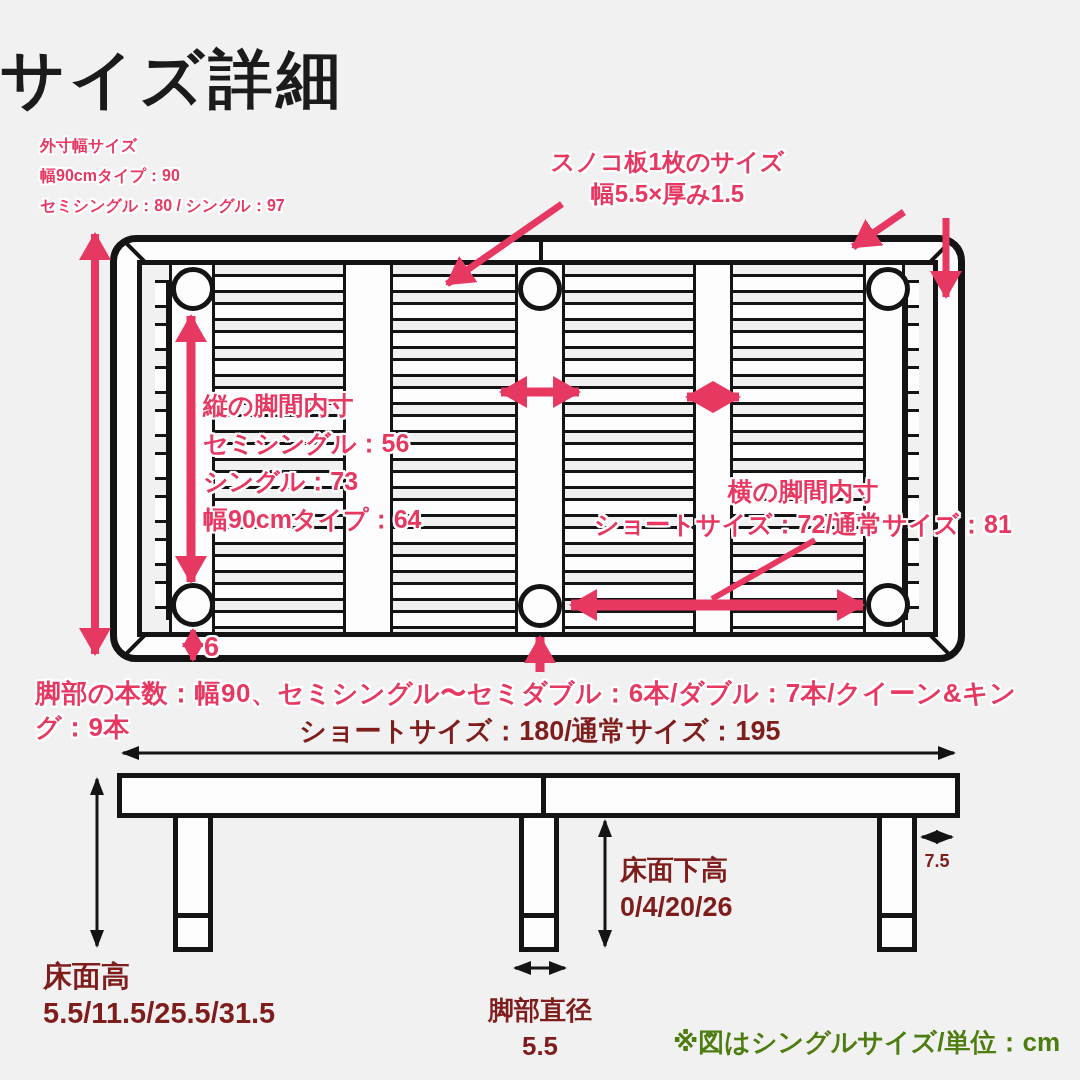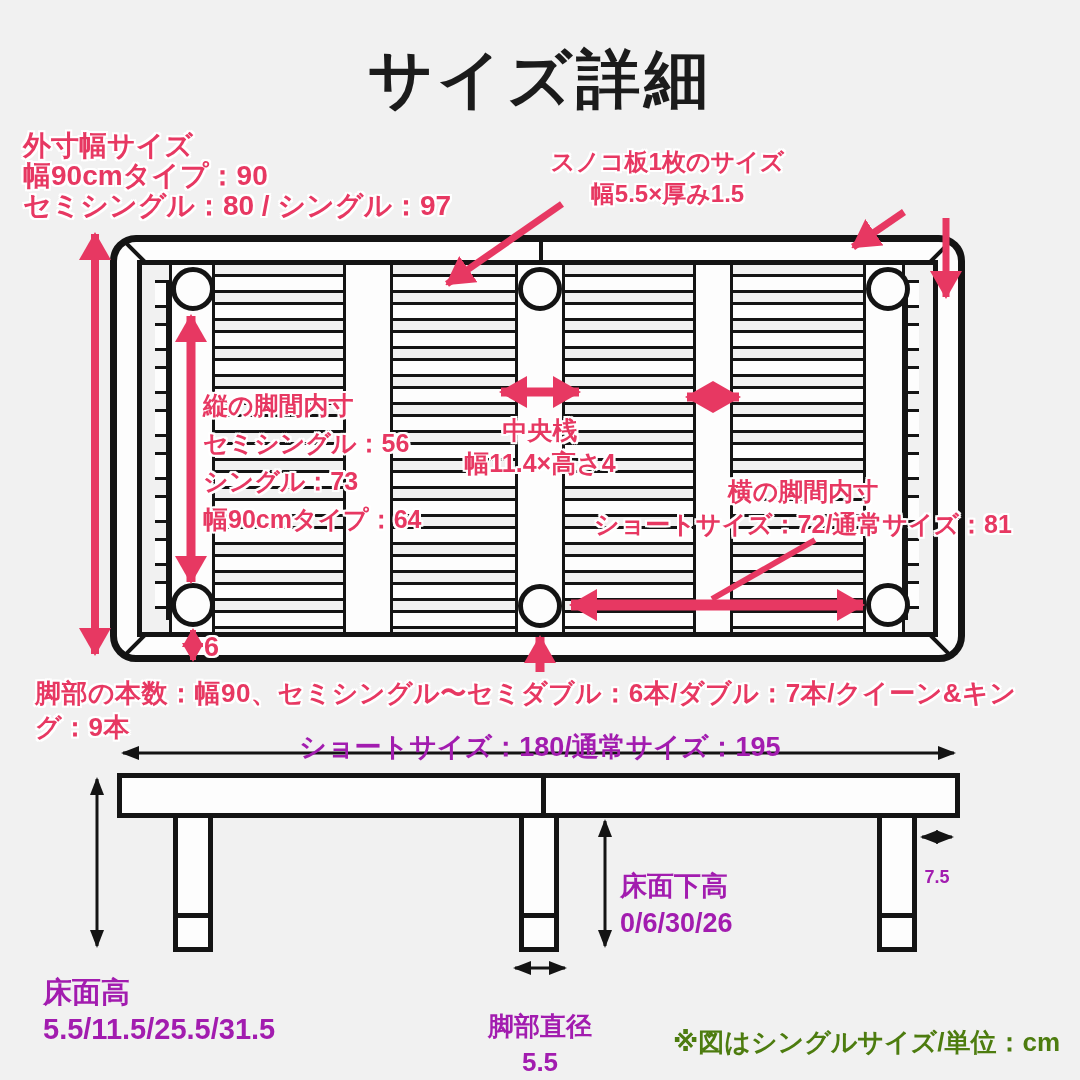--- a/index.html
+++ b/index.html
@@ -8,24 +8,24 @@
     background:#f1f1f1;
     font-family:"Liberation Sans","DejaVu Sans",sans-serif;
   }
   .stage{position:relative;width:1080px;height:1080px;background:#f1f1f1;overflow:hidden;}
   .label{position:absolute;font-weight:700;white-space:pre-line;line-height:1.32;}
   .pink{
     color:#e73862;
     text-shadow:2px 0 0 #fff,-2px 0 0 #fff,0 2px 0 #fff,0 -2px 0 #fff,
                 2px 2px 0 #fff,-2px -2px 0 #fff,2px -2px 0 #fff,-2px 2px 0 #fff;
   }
-  .ink{color:#a21caf;margin-top:16px;}
+  .ink{color:#7f1d1d;}
   .center{text-align:center;}
   .title{
-    position:absolute;top:36px;left:0;width:100%;text-align:center;
+    position:absolute;top:36px;left:0;width:100%;text-align:left;
     font-size:64px;font-weight:900;color:#1b1b1b;letter-spacing:4px;
   }
   
   .topview{position:absolute;left:110px;top:235px;width:855px;height:427px;}
   .outer-frame{
     position:absolute;inset:0;background:#fdfdfd;
     border:7px solid #141414;border-radius:26px;box-sizing:border-box;
   }
   .inner-frame{
     position:absolute;left:27px;top:25px;width:801px;height:377px;
@@ -134,39 +134,37 @@
     <line x1="193" y1="630" x2="193" y2="660" stroke="#e73862" stroke-width="6" marker-start="url(#pAs)" marker-end="url(#pAs)"></line>
     <line x1="540" y1="672" x2="540" y2="637" stroke="#e73862" stroke-width="9" marker-end="url(#pA)"></line>
 
     <line x1="123" y1="753" x2="954" y2="753" stroke="#141414" stroke-width="3" marker-start="url(#bA)" marker-end="url(#bA)"></line>
     <line x1="97" y1="779" x2="97" y2="946" stroke="#141414" stroke-width="3" marker-start="url(#bA)" marker-end="url(#bA)"></line>
     <line x1="605" y1="821" x2="605" y2="946" stroke="#141414" stroke-width="3" marker-start="url(#bA)" marker-end="url(#bA)"></line>
     <line x1="922" y1="837" x2="952" y2="837" stroke="#141414" stroke-width="3" marker-start="url(#bA)" marker-end="url(#bA)"></line>
     <line x1="515" y1="968" x2="565" y2="968" stroke="#141414" stroke-width="3" marker-start="url(#bA)" marker-end="url(#bA)"></line>
   </svg>
 
-  <div class="label pink" style="left:23px;top:131px;font-size:28px;line-height:30px;">外寸幅サイズ
+  <div class="label pink" style="left:40px;top:131px;font-size:16px;line-height:30px;">外寸幅サイズ
 幅90cmタイプ：90
 セミシングル：80 / シングル：97</div>
   <div class="label pink center" style="left:535px;top:146px;width:265px;font-size:24px;line-height:32px;">スノコ板1枚のサイズ
 幅5.5×厚み1.5</div>
   <div class="label pink" style="left:203px;top:386px;font-size:25px;line-height:38px;">縦の脚間内寸
 セミシングル：56
 シングル：73
 幅90cmタイプ：64</div>
-  <div class="label pink center" style="left:430px;top:414px;width:220px;font-size:25px;line-height:33px;">中央桟
-幅11.4×高さ4</div>
   <div class="label pink center" style="left:583px;top:475px;width:440px;font-size:25px;line-height:33px;">横の脚間内寸
 ショートサイズ：72/通常サイズ：81</div>
   <div class="label pink" style="left:204px;top:630px;font-size:27px;">6</div>
   <div class="label pink" style="left:35px;top:676px;width:1020px;font-size:26px;letter-spacing:0.5px;">脚部の本数：幅90、セミシングル〜セミダブル：6本/ダブル：7本/クイーン&amp;キング：9本</div>
 
   <div class="label ink center" style="left:290px;top:714px;width:500px;font-size:27px;">ショートサイズ：180/通常サイズ：195</div>
   <div class="label ink" style="left:620px;top:852px;font-size:27px;line-height:37px;">床面下高
-0/6/30/26</div>
+0/4/20/26</div>
   <div class="label ink center" style="left:902px;top:850px;width:70px;font-size:18px;">7.5</div>
   <div class="label ink" style="left:43px;top:958px;font-size:29px;line-height:37px;">床面高
 5.5/11.5/25.5/31.5</div>
   <div class="label ink center" style="left:460px;top:992px;width:160px;font-size:26px;line-height:36px;">脚部直径
 5.5</div>
   <div class="label" style="left:640px;top:1025px;width:420px;font-size:26px;color:#4d7c0f;text-align:right;">※図はシングルサイズ/単位：cm</div>
 
 </div>
 
 </body></html>

